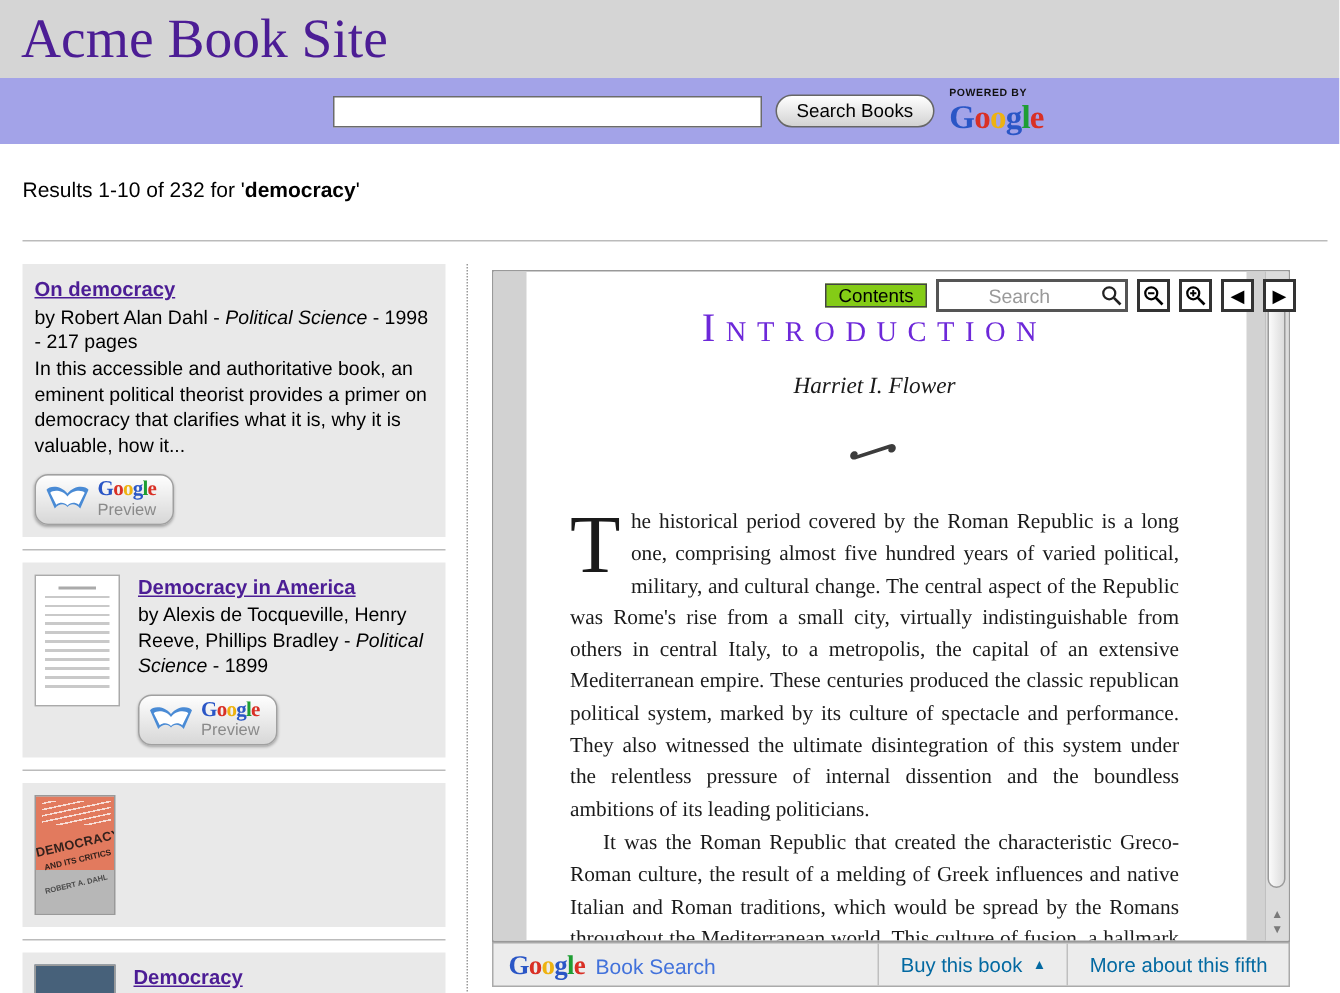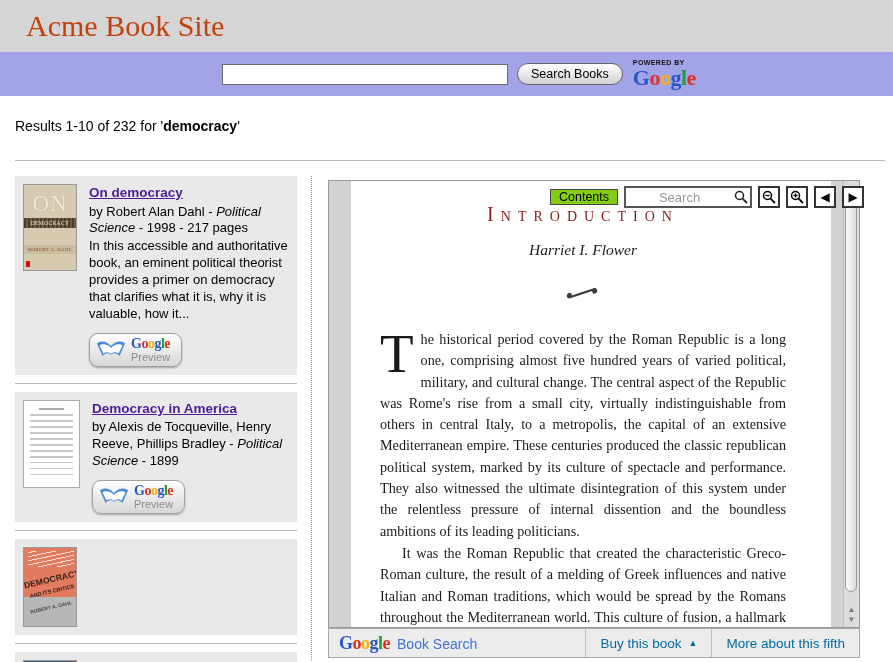--- a/index.html
+++ b/index.html
@@ -3,21 +3,21 @@
 <meta charset="utf-8">
 <style>
   * { box-sizing: border-box; }
   html,body { margin:0; padding:0; }
   body {
     width:893px; height:662px; overflow:hidden; background:#fff;
     font-family:"Liberation Sans", sans-serif; color:#000;
   }
   
   .site-header { height:52px; background:#d5d5d5; display:flex; align-items:center; padding-left:14px; }
-  .site-title { font-family:"Liberation Serif", serif; font-weight:normal; font-size:30px; margin:12px; color:#c2410c; }
+  .site-title { font-family:"Liberation Serif", serif; font-weight:normal; font-size:37px; margin:0; color:#4c1d95; }
 
   
   .search-bar { height:44px; background:#a3a3e8; display:flex; align-items:center; }
   .search-input { margin-left:222px; width:286px; height:21px; border:1px solid #6b6b6b; background:#fff; font-size:13px; padding:0 4px; }
   .search-btn { margin-left:9px; height:22px; border-radius:11px; border:1px solid #666;
     background:linear-gradient(#ffffff,#d2d2d2); font-size:12.5px; padding:0 13px; cursor:pointer;
     font-family:"Liberation Sans",sans-serif; }
   .powered { margin-left:10px; display:flex; flex-direction:column; line-height:1; }
   .powered-label { font-size:7px; font-weight:bold; letter-spacing:.4px; color:#111; margin-bottom:1px; }
   .google-logo { font-family:"Liberation Serif", serif; font-weight:bold; letter-spacing:-0.5px; }
@@ -77,21 +77,21 @@
   
   .viewer-col { margin-left:16px; flex:0 0 auto; }
   .viewer { position:relative; width:532px; height:478px; margin-top:4px; }
   .page-area { position:absolute; left:0; right:0; top:0; bottom:30px; background:#fff;
      border:1px solid #999; display:flex; overflow:hidden; }
   .margin-strip { background:#d2d2d2; align-self:stretch; }
   .strip-left { width:22px; }
   .strip-right { width:12px; }
   .book-page { flex:1; font-family:"Liberation Serif", serif; color:#1a1a1a; overflow:hidden; }
   .bp-inner { margin:0 45px 0 29px; }
-  .bp-heading { text-align:center; margin-top:22px; font-size:20px; font-variant:small-caps; letter-spacing:7px; color:#7f1d1d; }
+  .bp-heading { text-align:center; margin-top:22px; font-size:27px; font-variant:small-caps; letter-spacing:7px; color:#6d28d9; }
   .bp-author { text-align:center; margin-top:15px; font-style:italic; font-size:15.5px; }
   .ornament-wrap { text-align:center; margin-top:26px; }
   .bp-body { margin-top:24px; font-size:14.2px; line-height:1.5; text-align:justify; }
   .dropcap { float:left; font-size:55px; line-height:.8; padding:3px 7px 0 0; }
   .para2 { text-indent:22px; margin-top:1px; }
 
   
   .toolbar { position:absolute; top:6px; left:222px; display:flex; align-items:center; gap:6px; z-index:5; }
   .tb-contents { height:16px; background:#84cc16; border:1px solid #444; font-size:12.5px; padding:0 8px; cursor:pointer; }
   .tb-search { position:relative; }
@@ -134,26 +134,20 @@
 </div>
 
 <div class="results-summary"><span>Results 1-10 of 232 for '</span><span class="q">democracy</span><span>'</span></div>
 <hr class="results-rule">
 
 <div class="main">
 
   <div class="results-col">
 
     <div class="result-item">
-      <div class="thumb thumb1">
-        <div class="on">ON</div>
-        <div class="dem">DEMOCRACY</div>
-        <div class="auth">ROBERT A. DAHL</div>
-        <div class="reddot"></div>
-      </div>
       <div class="result-text">
         <a class="result-title">On democracy</a>
         <div><span>by Robert Alan Dahl - </span><span class="category">Political Science</span><span> - 1998 - 217 pages</span></div>
         <div class="desc">In this accessible and authoritative book, an eminent political theorist provides a primer on democracy that clarifies what it is, why it is valuable, how it...</div>
         <div class="preview-btn">
           <svg width="30" height="22" viewBox="0 0 30 22">
             <path d="M15 7 C10 1 3 2 1 4.5 L6.5 17 C9.5 13.5 13 13.5 15 16 C17 13.5 20.5 13.5 23.5 17 L29 4.5 C27 2 20 1 15 7 Z" fill="#4a8bd5"></path>
             <path d="M15 9 C11.5 4.5 5.5 4.5 3.5 6.5 L7.5 14.5 C10 12.5 13 12.8 15 15 C17 12.8 20 12.5 22.5 14.5 L26.5 6.5 C24.5 4.5 18.5 4.5 15 9 Z" fill="#ffffff"></path>
           </svg>
           <span class="preview-text">

